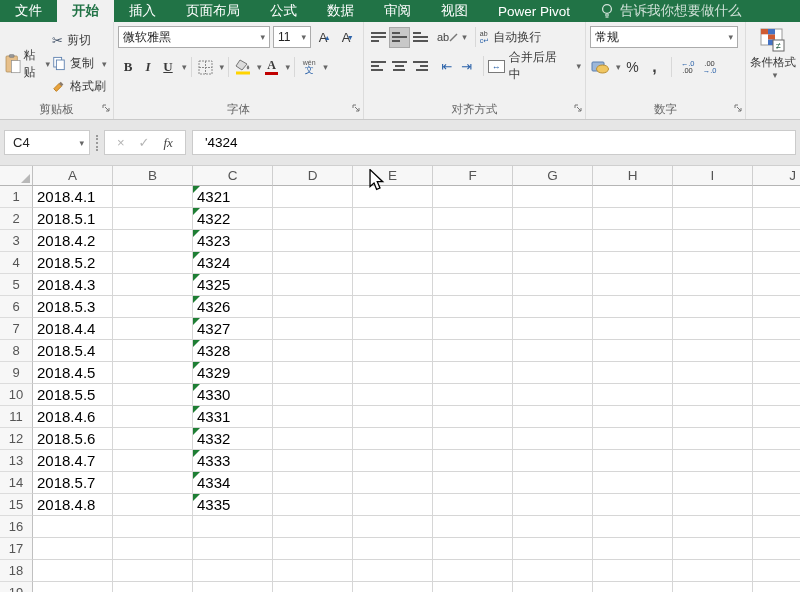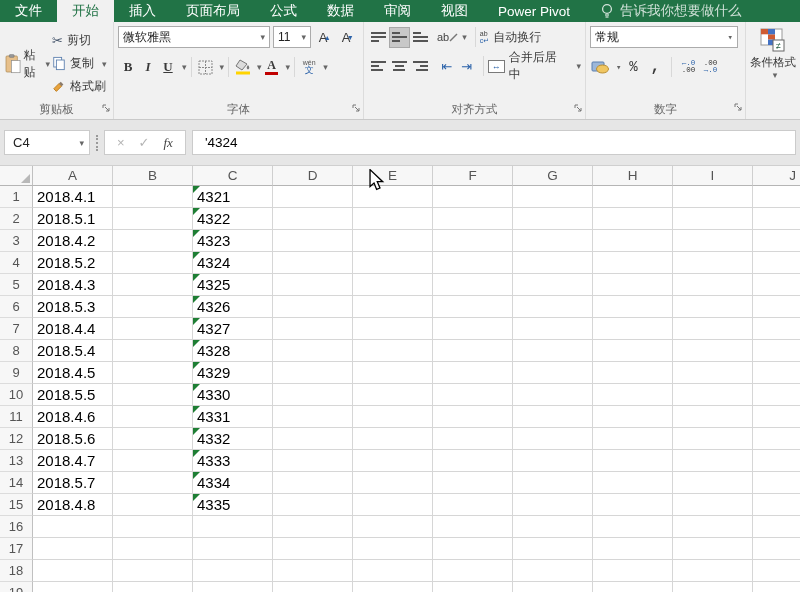--- a/index.html
+++ b/index.html
@@ -5,21 +5,21 @@
   * { box-sizing: border-box; margin: 0; padding: 0; }
   html,body { width:800px; height:600px; overflow:hidden; }
   body { font-family:"Liberation Sans","DejaVu Sans",sans-serif; }
   .app { position:relative; width:800px; height:600px; background:#fff; overflow:hidden;
          --green:#217346; --err-green:#1e7e34; --badge-red:#f04d4d; --teal:#35c7a4;
          --ribbon-bg:#f1f1f1; --grid-line:#d6d6d6; --hdr-bg:#f7f7f7; }
 
   
   .tabbar { height:22px; background:var(--green); display:flex; align-items:stretch; }
   .tab { color:#fff; font-size:13.5px; padding:0 15px; display:flex; align-items:center; cursor:default; white-space:nowrap; }
-  .tab.active { background:var(--ribbon-bg); color:var(--green); font-weight:normal; }
+  .tab.active { background:var(--ribbon-bg); color:var(--green); font-weight:bold; }
   .tab.search { color:rgba(255,255,255,.78); gap:6px; }
 
   
   .ribbon { height:98px; background:var(--ribbon-bg); border-bottom:1px solid #c9c9c9; display:flex; }
   .rgroup { position:relative; border-right:1px solid #dcdcdc; padding:4px 4px 18px 4px; }
   .glabel { position:absolute; bottom:2px; left:0; right:0; text-align:center; font-size:11.5px; color:#666; }
   .launcher { position:absolute; bottom:3px; right:3px; }
   .rrow { display:flex; align-items:center; }
   .combo { background:#fff; border:1px solid #ababab; height:22px; display:flex; align-items:center;
            font-size:12px; color:#222; padding:0 4px; justify-content:space-between; }
@@ -54,21 +54,21 @@
   .bars i.short { width:55%; }
   .bars.c { align-items:center; } .bars.r { align-items:flex-end; }
   .abtn { width:21px; height:21px; display:flex; align-items:center; justify-content:center; border:1px solid transparent; }
   .abtn.sel { background:#c8c8c8; border-color:#a8a8a8; }
   .merge-ic { width:17px; height:13px; border:1px solid #7a7a7a; font-size:9px; color:#2b62a9;
               display:inline-flex; align-items:center; justify-content:center; background:#fff; }
   .wrap-ic { display:inline-flex; flex-direction:column; line-height:1; font-size:7px; color:#444; align-items:flex-start; }
   .wrap-ic .bl { color:#2b62a9; }
 
   
-  .g-num { width:160px;font-family:Liberation Mono, monospace; }
+  .g-num { width:160px; }
   .decbtn { display:inline-flex; flex-direction:column; line-height:1; font-size:7.5px; color:#333; align-items:center; }
   .decbtn .bl { color:#2b62a9; }
 
   
   .g-cond { flex:1; border-right:none; display:flex; flex-direction:column; align-items:center; padding-top:6px; }
   .g-cond .lbl { font-size:11.5px; color:#3a3a3a; margin-top:3px; white-space:nowrap; }
 
   
   .fbar { height:46px; background:#e6e6e6; border-bottom:1px solid #cfcfcf; display:flex; align-items:center; padding:0 4px; gap:6px; }
   .namebox { width:86px; height:25px; background:#fff; border:1px solid #cbcbcb; display:flex; align-items:center; font-size:13px; color:#222; padding-left:8px; }

